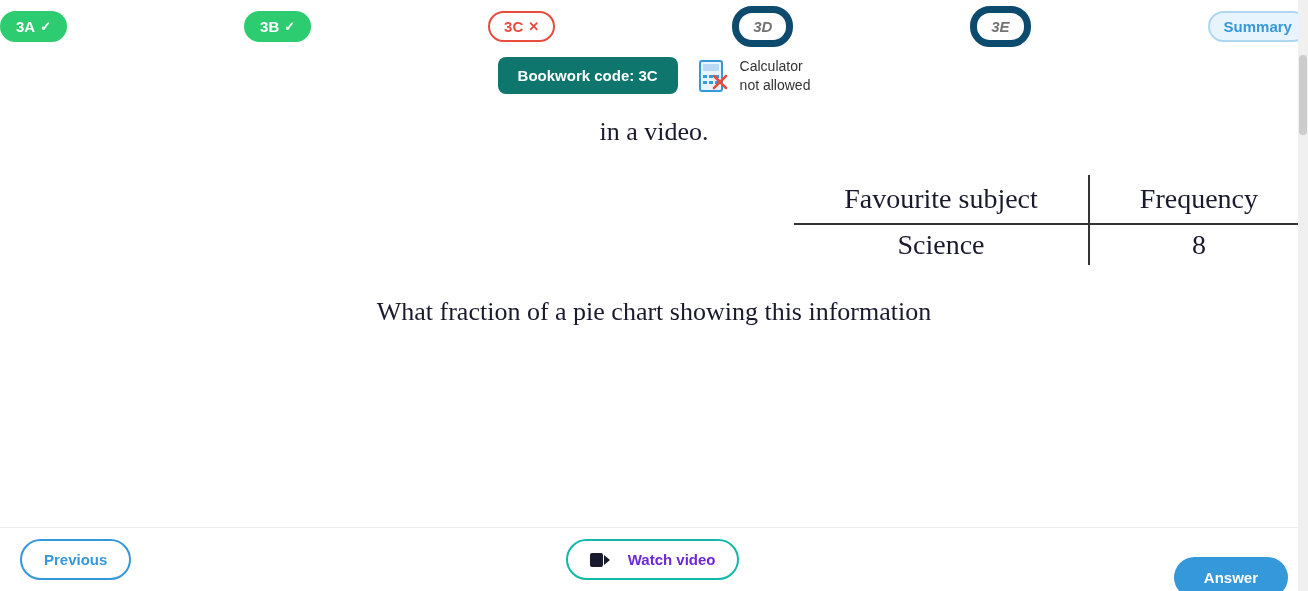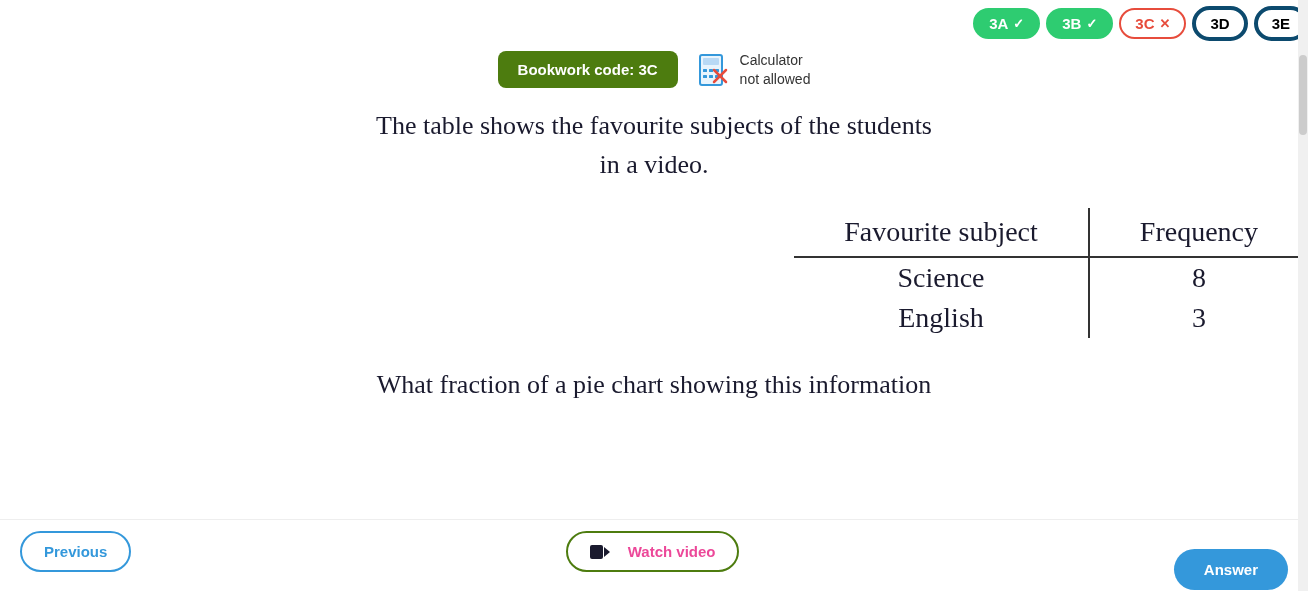--- a/index.html
+++ b/index.html
@@ -8,21 +8,21 @@
       background: #fff;
       width: 1308px;
       height: 591px;
       overflow: hidden;
       position: relative;
     }
 
     
     .tabs-bar {
       display: flex;
-      justify-content: flex-end;
+      justify-content: space-between;
       align-items: center;
       gap: 6px;
       padding: 6px 0 10px 0;
     }
     .tab {
       display: inline-flex;
       align-items: center;
       gap: 5px;
       padding: 5px 14px;
       border-radius: 20px;
@@ -37,22 +37,23 @@
       color: #fff;
       border-color: #2ecc71;
     }
     .tab-red {
       background: #fff;
       color: #e74c3c;
       border: 2px solid #e74c3c;
     }
     .tab-grey {
       background: #fff;
-      color: #000000;
-      border: 4px solid #0c4a6e;
+      color: #737373;
+      border: 7px solid #0c4a6e;
+      font-style: italic;
     }
     .tab-summary {
       background: #e8f4fd;
       color: #3498db;
       border: 2px solid #aed6f1;
     }
     .tab-check {
       font-size: 13px;
     }
     .tab-x {
@@ -62,21 +63,21 @@
 
     
     .info-row {
       display: flex;
       justify-content: center;
       align-items: center;
       gap: 18px;
       margin-bottom: 18px;
     }
     .bookwork-badge {
-      background: #4d7c0f;
+      background: #0f766e;
       color: #fff;
       font-family: Arial, sans-serif;
       font-size: 15px;
       font-weight: 600;
       padding: 10px 20px;
       border-radius: 8px;
     }
     .calculator-box {
       display: flex;
       align-items: flex-end;
@@ -143,21 +144,21 @@
       font-size: 26px;
       color: #1a1a2e;
       font-family: Georgia, serif;
       margin-bottom: 10px;
       margin-top: 32px;
     }
 
     
     .bottom-bar {
       position: absolute;
-      bottom: 8px;
+      bottom: 0;
       left: 0;
       right: 0;
       height: 64px;
       background: #fff;
       border-top: 1px solid #eee;
       display: flex;
       align-items: center;
       justify-content: space-between;
       padding: 0 20px;
     }
@@ -167,22 +168,22 @@
       border: 2px solid #3498db;
       border-radius: 25px;
       padding: 10px 22px;
       font-size: 15px;
       font-family: Arial, sans-serif;
       font-weight: 600;
       cursor: pointer;
     }
     .btn-watch {
       background: #fff;
-      color: #ec4899;
-      border: 2px solid #4d7c0f;
+      color: #6d28d9;
+      border: 2px solid #14b8a6;
       border-radius: 25px;
       padding: 10px 22px;
       font-size: 15px;
       font-family: Arial, sans-serif;
       font-weight: 700;
       cursor: pointer;
       display: flex;
       align-items: center;
       gap: 18px;
     }
@@ -232,20 +233,23 @@
   </div>
   <div class="tab tab-red">
     <span>3C</span>
     <span class="tab-x">✕</span>
   </div>
   <div class="tab tab-grey">
     <span>3D</span>
   </div>
   <div class="tab tab-grey">
     <span>3E</span>
+  </div>
+  <div class="tab tab-summary">
+    <span>Summary</span>
   </div>
 </div>
 
 <div class="info-row">
   <div class="bookwork-badge">
     <span>Bookwork code: 3C</span>
   </div>
   <div class="calculator-box">
     <div class="calc-icon">
       <svg viewBox="0 0 36 36" fill="none" xmlns="http://www.w3.org/2000/svg">
@@ -263,40 +267,35 @@
       </svg>
     </div>
     <div class="calc-text">
       <div>Calculator</div>
       <div>not allowed</div>
     </div>
   </div>
 </div>
 
 <div class="question-text">
-  <div>The table shows the favourite subjects of the students</div>
   <div>in a video.</div>
 </div>
 
 <div class="table-wrapper">
   <table class="data-table">
     <thead>
       <tr>
         <th>Favourite subject</th>
         <th>Frequency</th>
       </tr>
     </thead>
     <tbody>
       <tr>
         <td>Science</td>
         <td>8</td>
-      </tr>
-      <tr>
-        <td>English</td>
-        <td>3</td>
       </tr>
     </tbody>
   </table>
 </div>
 
 <div class="bottom-question">
   <span>What fraction of a pie chart showing this information</span>
 </div>
 
 <div class="bottom-bar">

